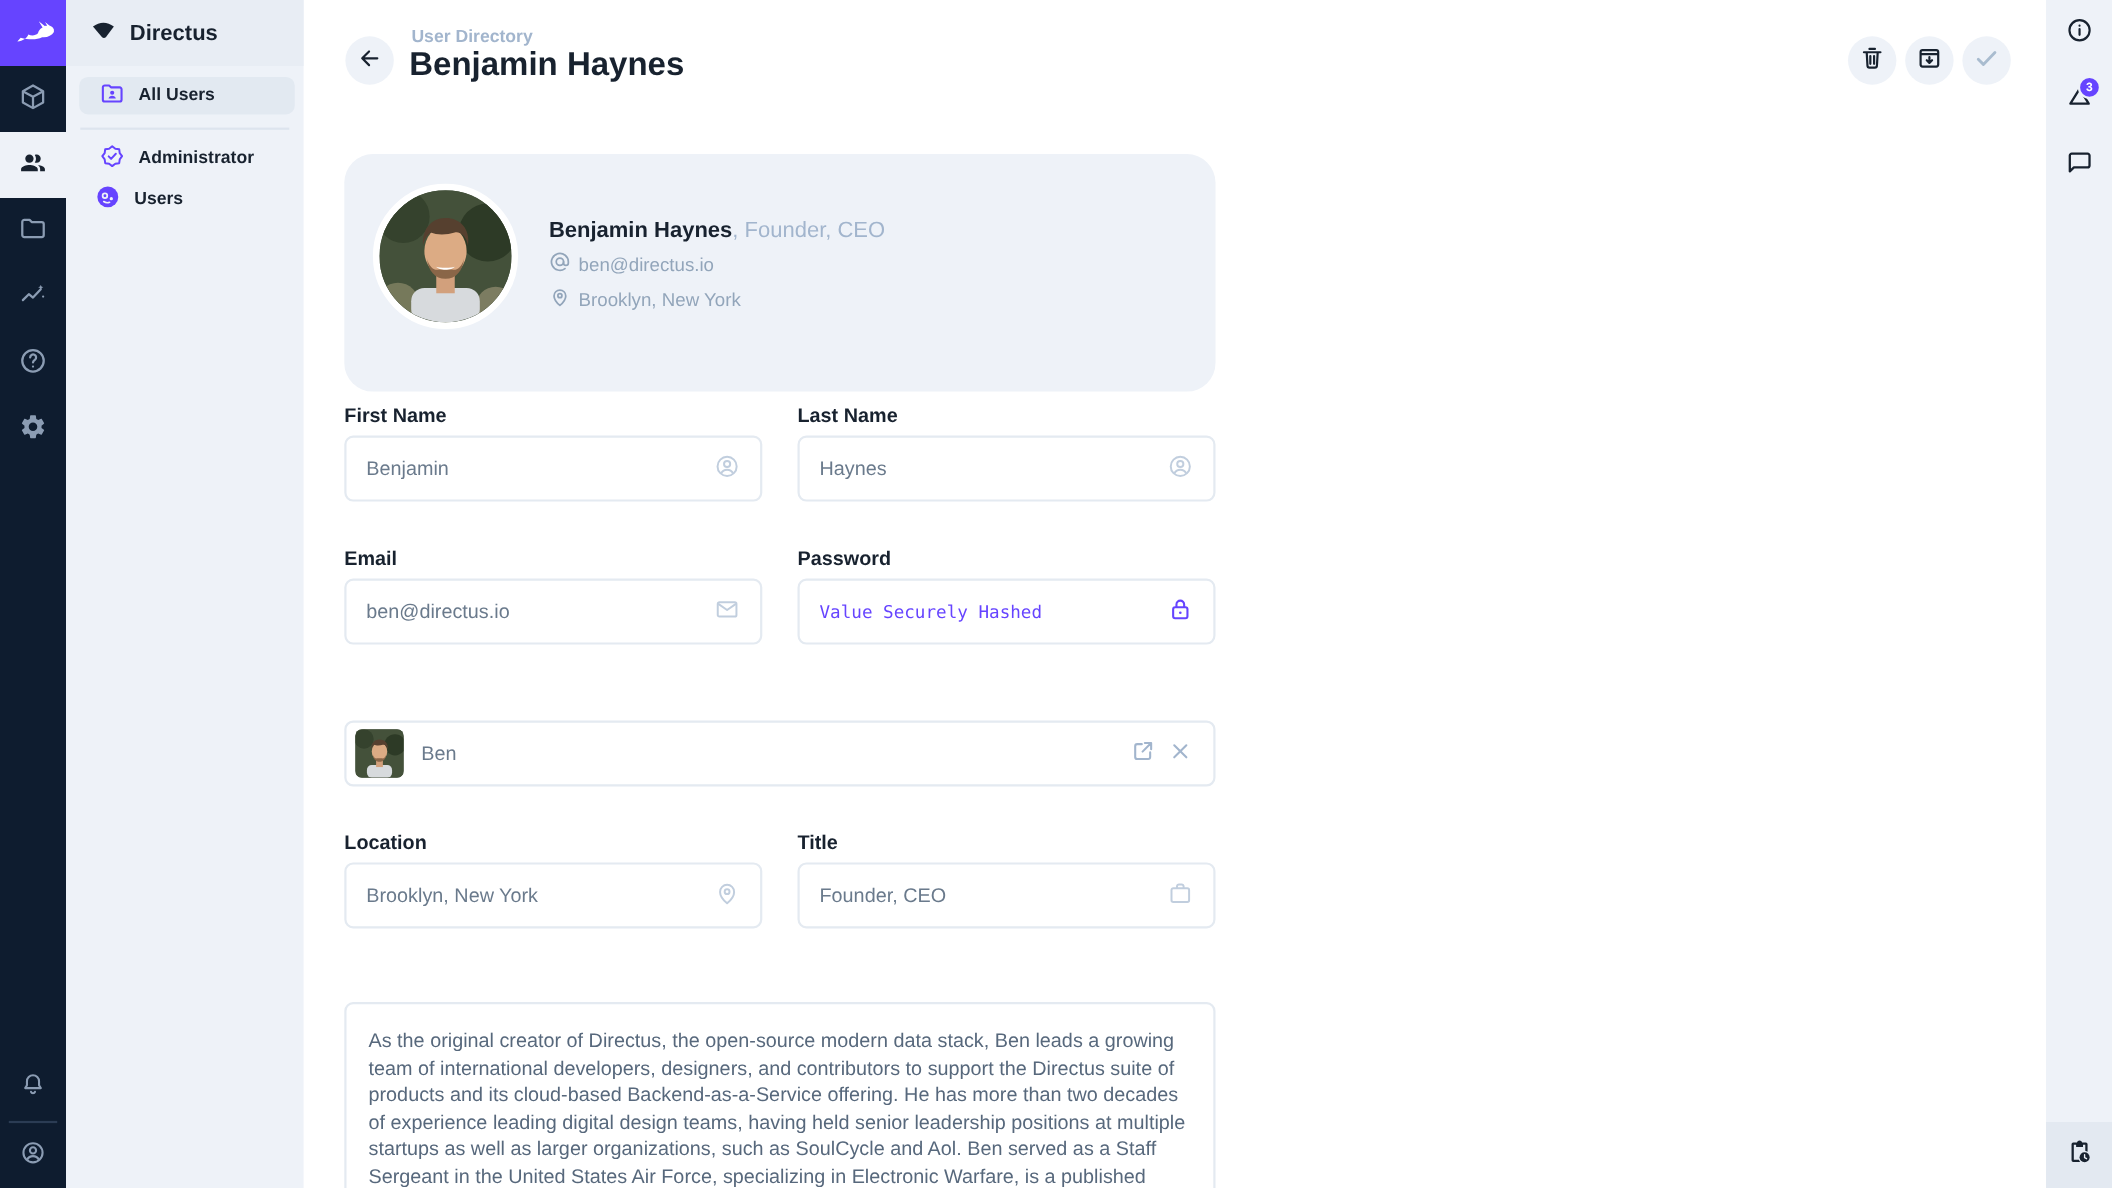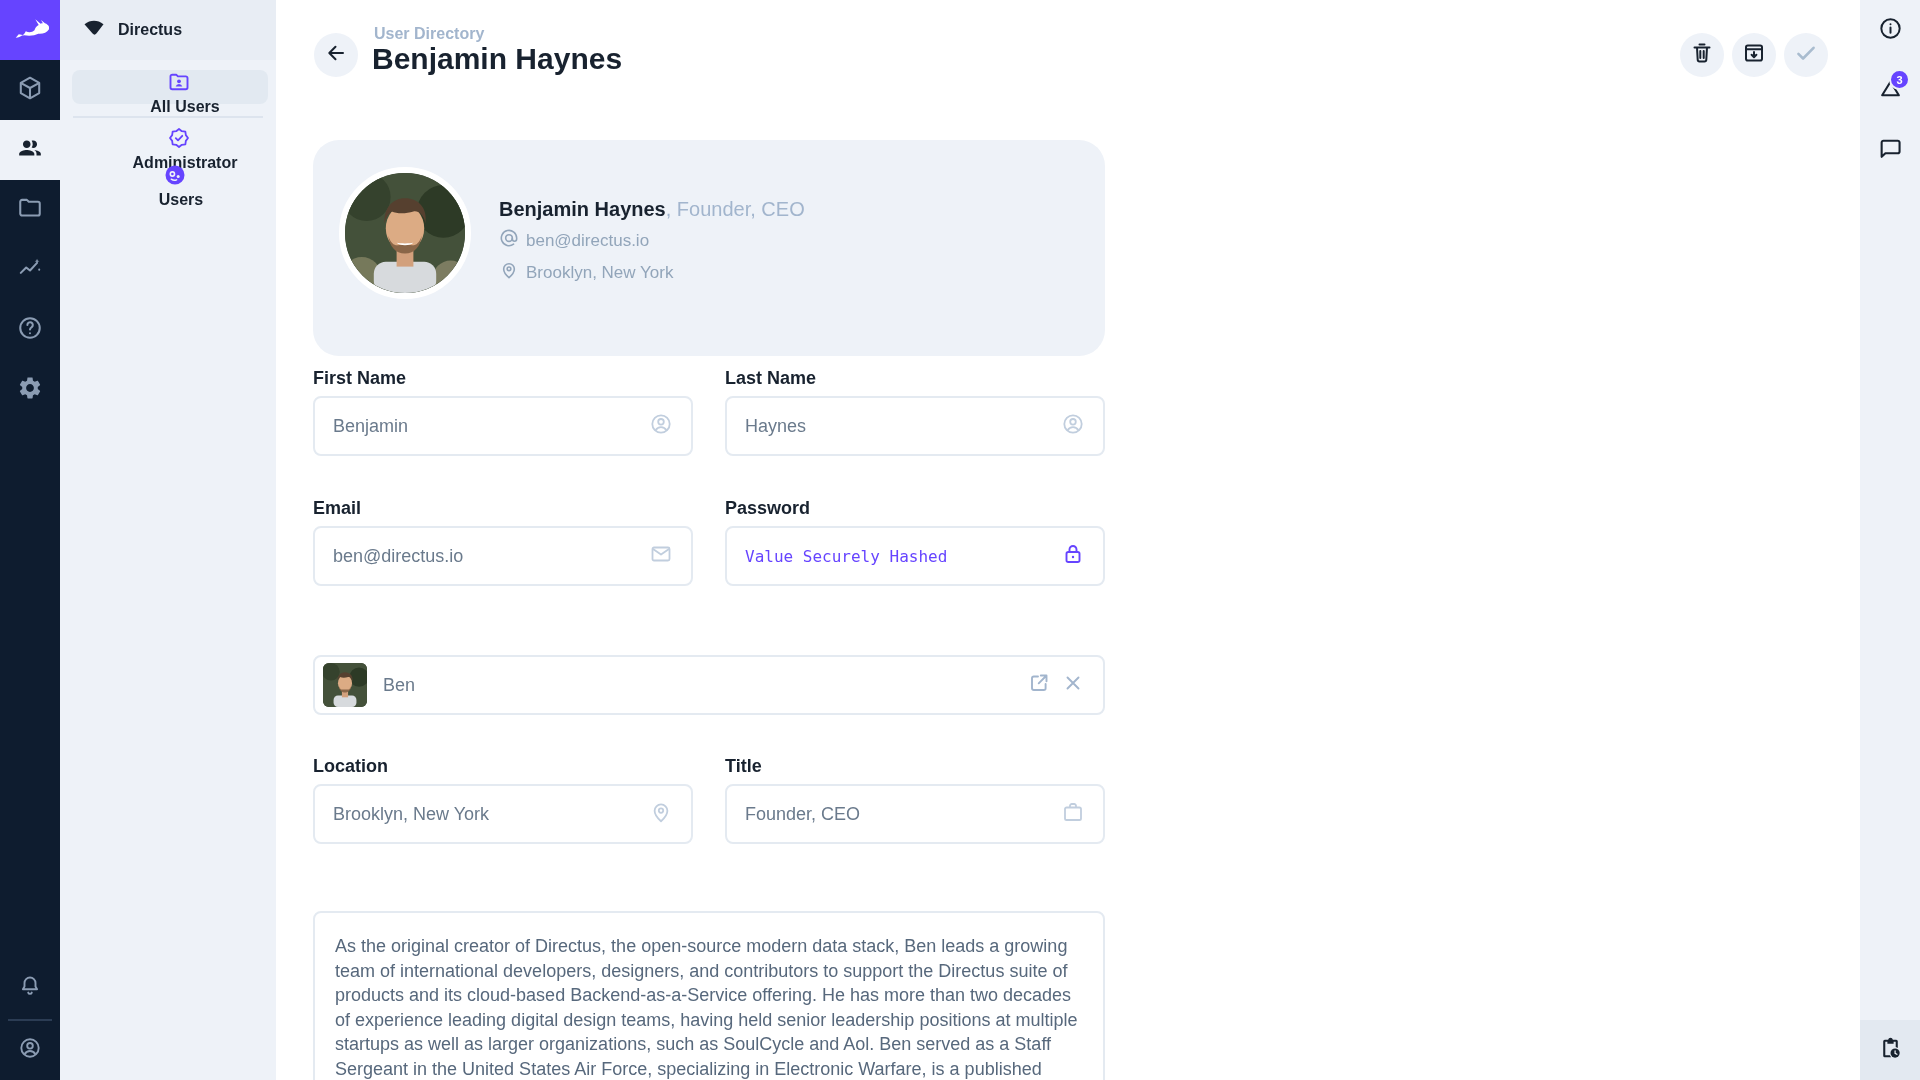--- a/index.html
+++ b/index.html
@@ -13,22 +13,22 @@
                display:flex; align-items:center; justify-content:center; }
   .mod-cell { position:absolute; left:0; width:60px; height:60px; display:flex; align-items:center; justify-content:center; cursor:pointer; }
   .mod-cell.active { background:#eef2f8; }
   .mod-divider { position:absolute; left:8px; width:44px; height:2px; background:#2b3c54; }
 
   
   .nav { position:absolute; left:60px; top:0; width:216px; height:1080px; background:#eef2f8; }
   .nav-header { position:absolute; left:0; top:0; width:216px; height:60px; background:#e8edf4;
                 display:flex; align-items:center; }
   .nav-header .proj-icon { margin-left:22px; }
-  .nav-header .proj-name { margin-left:12px; font-size:16px; font-weight:700; color:#18222f; }
-  .nav-item { position:absolute; display:flex; align-items:center; cursor:pointer;flex-direction:column; }
+  .nav-header .proj-name { margin-left:12px; font-size:20px; font-weight:700; color:#18222f; }
+  .nav-item { position:absolute; display:flex; align-items:center; cursor:pointer; }
   .nav-item .label { font-size:16px; font-weight:600; color:#18222f; margin-left:12px; }
   .nav-pill { left:12px; top:70px; width:196px; height:34px; background:#e2e9f1; border-radius:8px; padding-left:18px; }
   .nav-row-admin { left:12px; top:126px; width:196px; height:36px; padding-left:18px; }
   .nav-row-users { left:8px; top:163px; width:196px; height:36px; padding-left:18px; }
   .nav-divider { position:absolute; left:13px; top:116px; width:190px; height:2px; background:#dde4ee; }
 
   
   .right-bar { position:absolute; left:1860px; top:0; width:60px; height:1080px; background:#eef2f8; }
   .rb-btn { position:absolute; left:0; width:60px; height:60px; display:flex; align-items:center; justify-content:center; cursor:pointer; }
   .rb-bottom { position:absolute; left:0; top:1020px; width:60px; height:60px; background:#e3e9f1;

